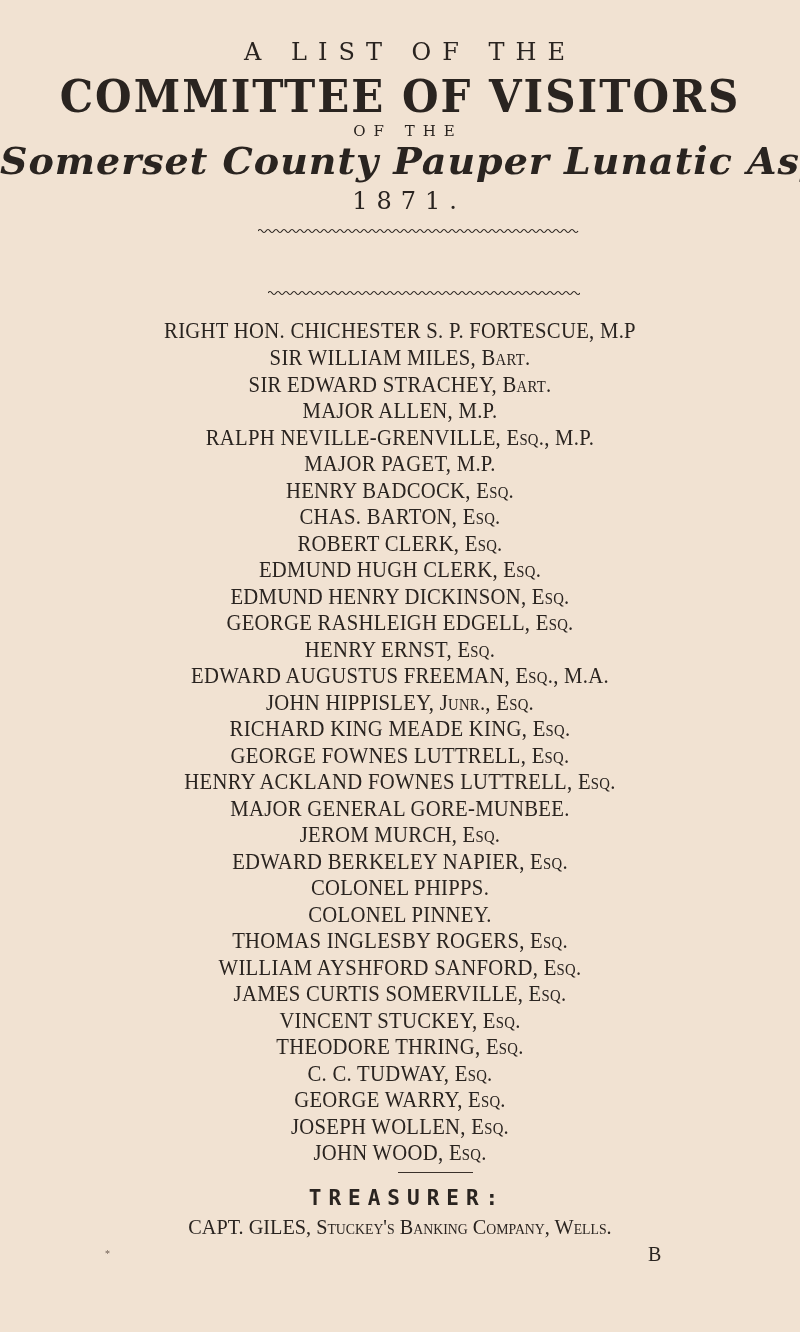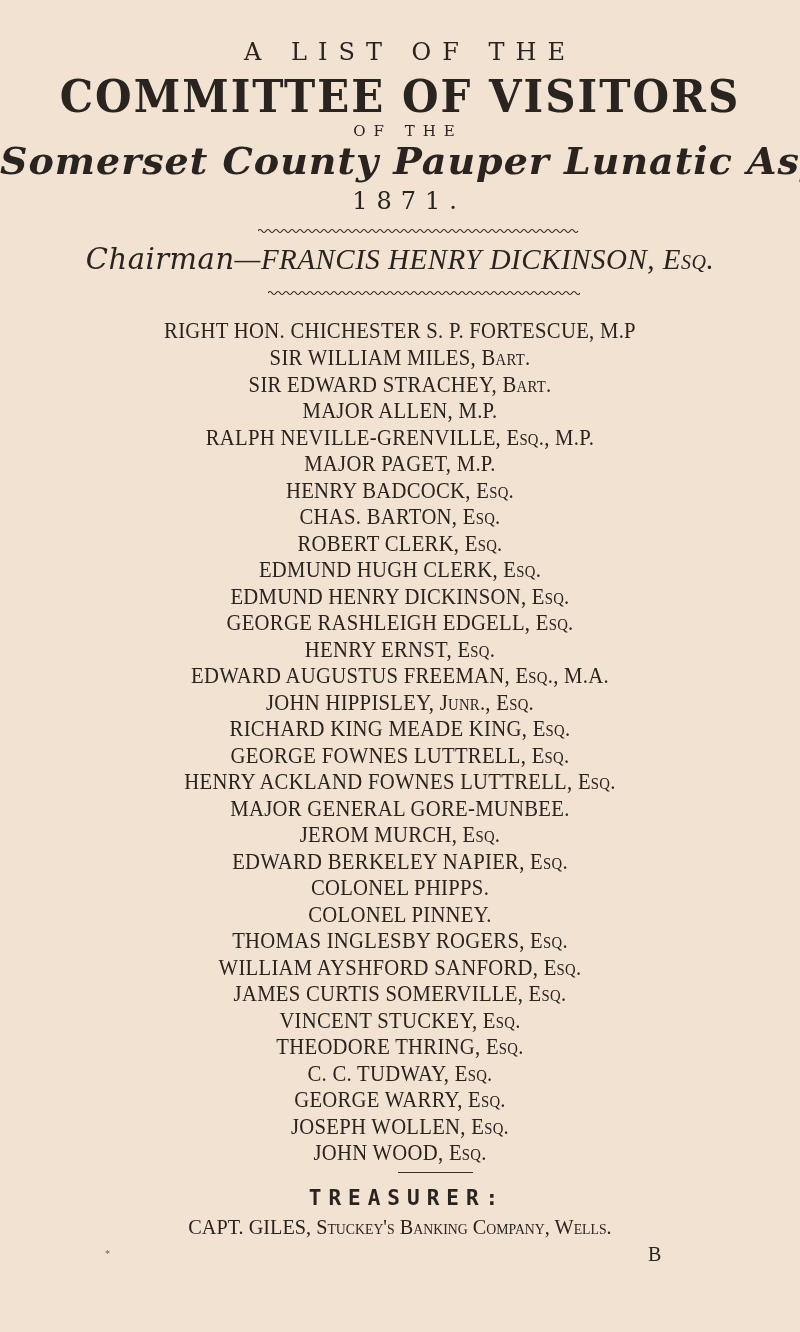--- a/index.html
+++ b/index.html
@@ -36,24 +36,20 @@
   <div class="center t1">A LIST OF THE</div>
   <div class="center t2">COMMITTEE OF VISITORS</div>
   <div class="center t3">OF THE</div>
   <div class="center t4">Somerset County Pauper Lunatic Asylum,</div>
   <div class="center t5">1871.</div>
 
   <svg class="wavy" style="left:258px; top:227px; width:322px;" viewBox="0 0 322 8" preserveAspectRatio="none">
     <path d="M0 4 Q2 1 4 4 T8 4 T12 4 T16 4 T20 4 T24 4 T28 4 T32 4 T36 4 T40 4 T44 4 T48 4 T52 4 T56 4 T60 4 T64 4 T68 4 T72 4 T76 4 T80 4 T84 4 T88 4 T92 4 T96 4 T100 4 T104 4 T108 4 T112 4 T116 4 T120 4 T124 4 T128 4 T132 4 T136 4 T140 4 T144 4 T148 4 T152 4 T156 4 T160 4 T164 4 T168 4 T172 4 T176 4 T180 4 T184 4 T188 4 T192 4 T196 4 T200 4 T204 4 T208 4 T212 4 T216 4 T220 4 T224 4 T228 4 T232 4 T236 4 T240 4 T244 4 T248 4 T252 4 T256 4 T260 4 T264 4 T268 4 T272 4 T276 4 T280 4 T284 4 T288 4 T292 4 T296 4 T300 4 T304 4 T308 4 T312 4 T316 4 T320 4" fill="none" stroke="#2a2420" stroke-width="1.2"></path>
   </svg>
 
-  <div class="center chair">
-    <span class="lbl">Chairman</span><span>—</span><span>FRANCIS HENRY DICKINSON,</span>
-    <span class="sc">Esq.</span>
-  </div>
 
   <svg class="wavy" style="left:268px; top:289px; width:312px;" viewBox="0 0 312 8" preserveAspectRatio="none">
     <path d="M0 4 Q2 1 4 4 T8 4 T12 4 T16 4 T20 4 T24 4 T28 4 T32 4 T36 4 T40 4 T44 4 T48 4 T52 4 T56 4 T60 4 T64 4 T68 4 T72 4 T76 4 T80 4 T84 4 T88 4 T92 4 T96 4 T100 4 T104 4 T108 4 T112 4 T116 4 T120 4 T124 4 T128 4 T132 4 T136 4 T140 4 T144 4 T148 4 T152 4 T156 4 T160 4 T164 4 T168 4 T172 4 T176 4 T180 4 T184 4 T188 4 T192 4 T196 4 T200 4 T204 4 T208 4 T212 4 T216 4 T220 4 T224 4 T228 4 T232 4 T236 4 T240 4 T244 4 T248 4 T252 4 T256 4 T260 4 T264 4 T268 4 T272 4 T276 4 T280 4 T284 4 T288 4 T292 4 T296 4 T300 4 T304 4 T308 4 T312 4" fill="none" stroke="#2a2420" stroke-width="1.2"></path>
   </svg>
 
   <div>
     <div class="center name" style="top:318px"><span>RIGHT HON. CHICHESTER S. P. FORTESCUE,</span> <span class="sc">M.P</span></div>
     <div class="center name" style="top:345px"><span>SIR WILLIAM MILES,</span> <span class="sc">Bart.</span></div>
     <div class="center name" style="top:372px"><span>SIR EDWARD STRACHEY,</span> <span class="sc">Bart.</span></div>
     <div class="center name" style="top:398px"><span>MAJOR ALLEN,</span> <span class="sc">M.P.</span></div>

